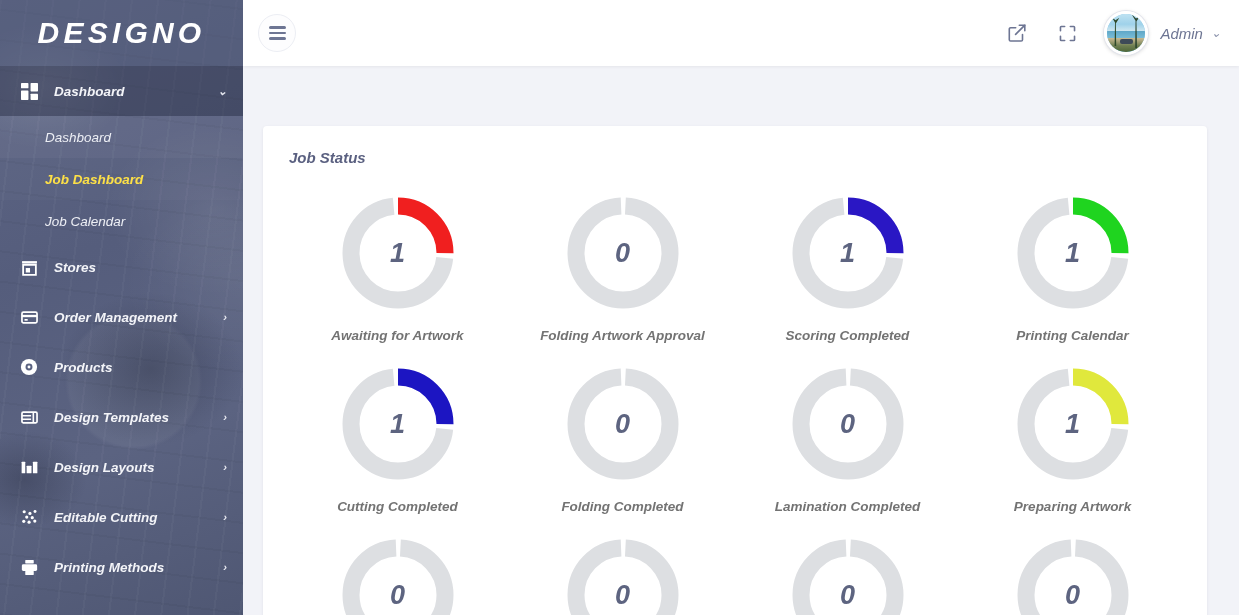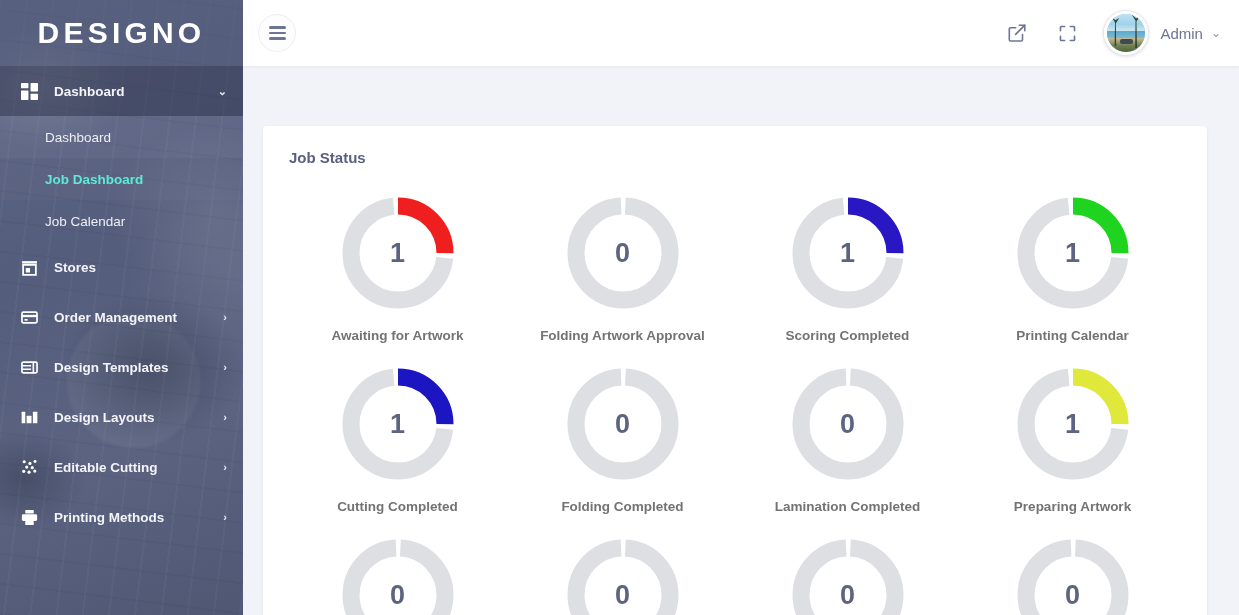--- a/index.html
+++ b/index.html
@@ -2,21 +2,21 @@
 <html><head>
 <meta charset="utf-8">
 <style>
   * { box-sizing: border-box; margin: 0; padding: 0; }
   html, body {
     width: 1239px; height: 615px;
     overflow: hidden;
     font-family: "Liberation Sans", sans-serif;
     background: #f2f3f8;
   }
-  .app { position: relative; width: 1239px; height: 615px; }
+  .app { position: relative; width: 1239px; height: 615px; font-style: italic; }
 
   
   .sidebar {
     position: absolute; left: 0; top: 0;
     width: 243px; height: 615px;
     background-color: #5a6281;
     overflow: hidden;
     z-index: 5;
   }
   .sidebar-bg {
@@ -65,21 +65,21 @@
   .caret.down { transform: rotate(0deg); }
 
   .subnav { }
   .sub-item {
     display: flex; align-items: center;
     height: 42px; padding-left: 45px;
     color: #edeff5; font-size: 13.5px; font-weight: 400;
     cursor: pointer;
   }
   .sub-item.tint { background: rgba(255,255,255,0.055); }
-  .sub-item.current { font-weight: 700; color: #5eead4; background: rgba(255,255,255,0.02); }
+  .sub-item.current { font-weight: 700; color: #fde047; background: rgba(255,255,255,0.02); }
 
   
   .topbar {
     position: absolute; left: 243px; top: 0;
     width: 996px; height: 66px;
     background: #ffffff;
     display: flex; align-items: center;
     box-shadow: 0 1px 3px rgba(0,0,0,0.06);
     z-index: 4;
   }
@@ -217,20 +217,30 @@
           <svg width="17" height="17" viewBox="0 0 16 16" fill="none" stroke="#fff" stroke-width="1.6">
             <rect x="0.9" y="3" width="14.2" height="10" rx="1.4"></rect>
             <path d="M0.9 6.6h14.2" stroke-width="2.2"></path>
             <path d="M3.3 10.2h3" stroke-width="1.6"></path>
           </svg>
         </span>
         <span class="nav-label">Order Management</span>
         <span class="caret">›</span>
       </div>
 
+      <div class="nav-item">
+        <span class="nav-ico">
+          <svg width="18" height="18" viewBox="0 0 16 16">
+            <circle cx="8" cy="8" r="7.2" fill="#fff"></circle>
+            <circle cx="8" cy="8" r="3.1" fill="#5a6281"></circle>
+            <circle cx="8" cy="8" r="1.3" fill="#fff"></circle>
+          </svg>
+        </span>
+        <span class="nav-label">Products</span>
+      </div>
 
       <div class="nav-item">
         <span class="nav-ico">
           <svg width="17" height="17" viewBox="0 0 16 16" fill="none" stroke="#fff" stroke-width="1.6">
             <rect x="0.9" y="3" width="14.2" height="10" rx="1.2"></rect>
             <path d="M0.9 6.4h8.6M0.9 9.6h8.6" stroke-width="1.5"></path>
             <path d="M11.6 3v10" stroke-width="1.5"></path>
           </svg>
         </span>
         <span class="nav-label">Design Templates</span>

